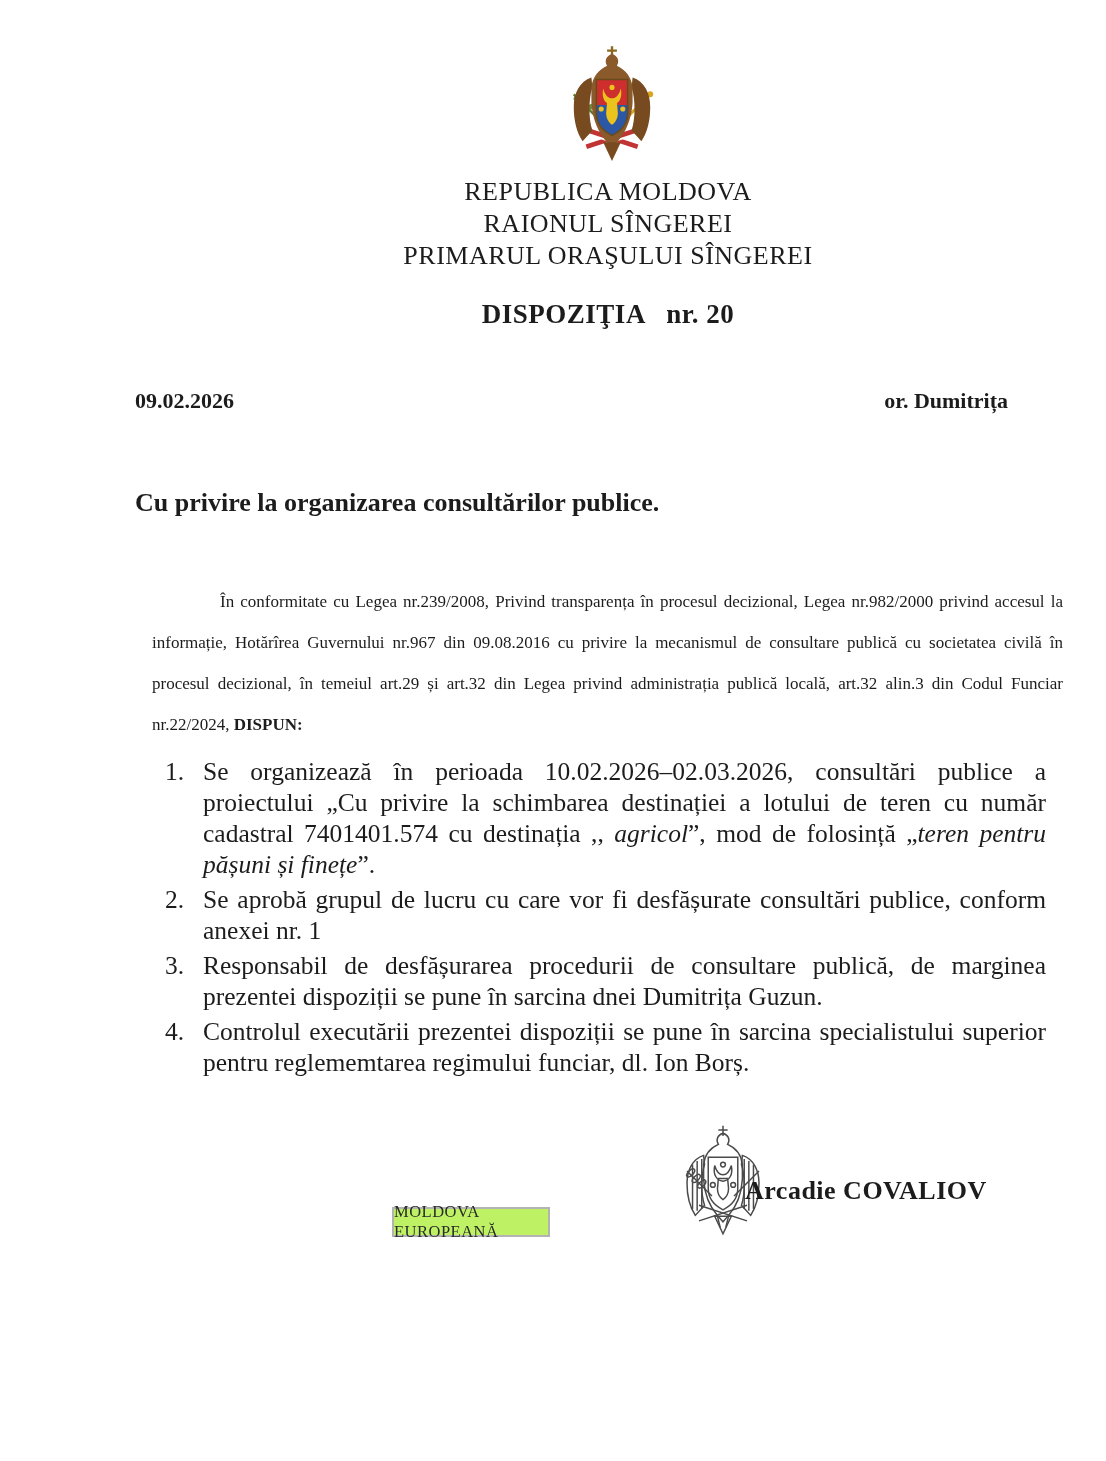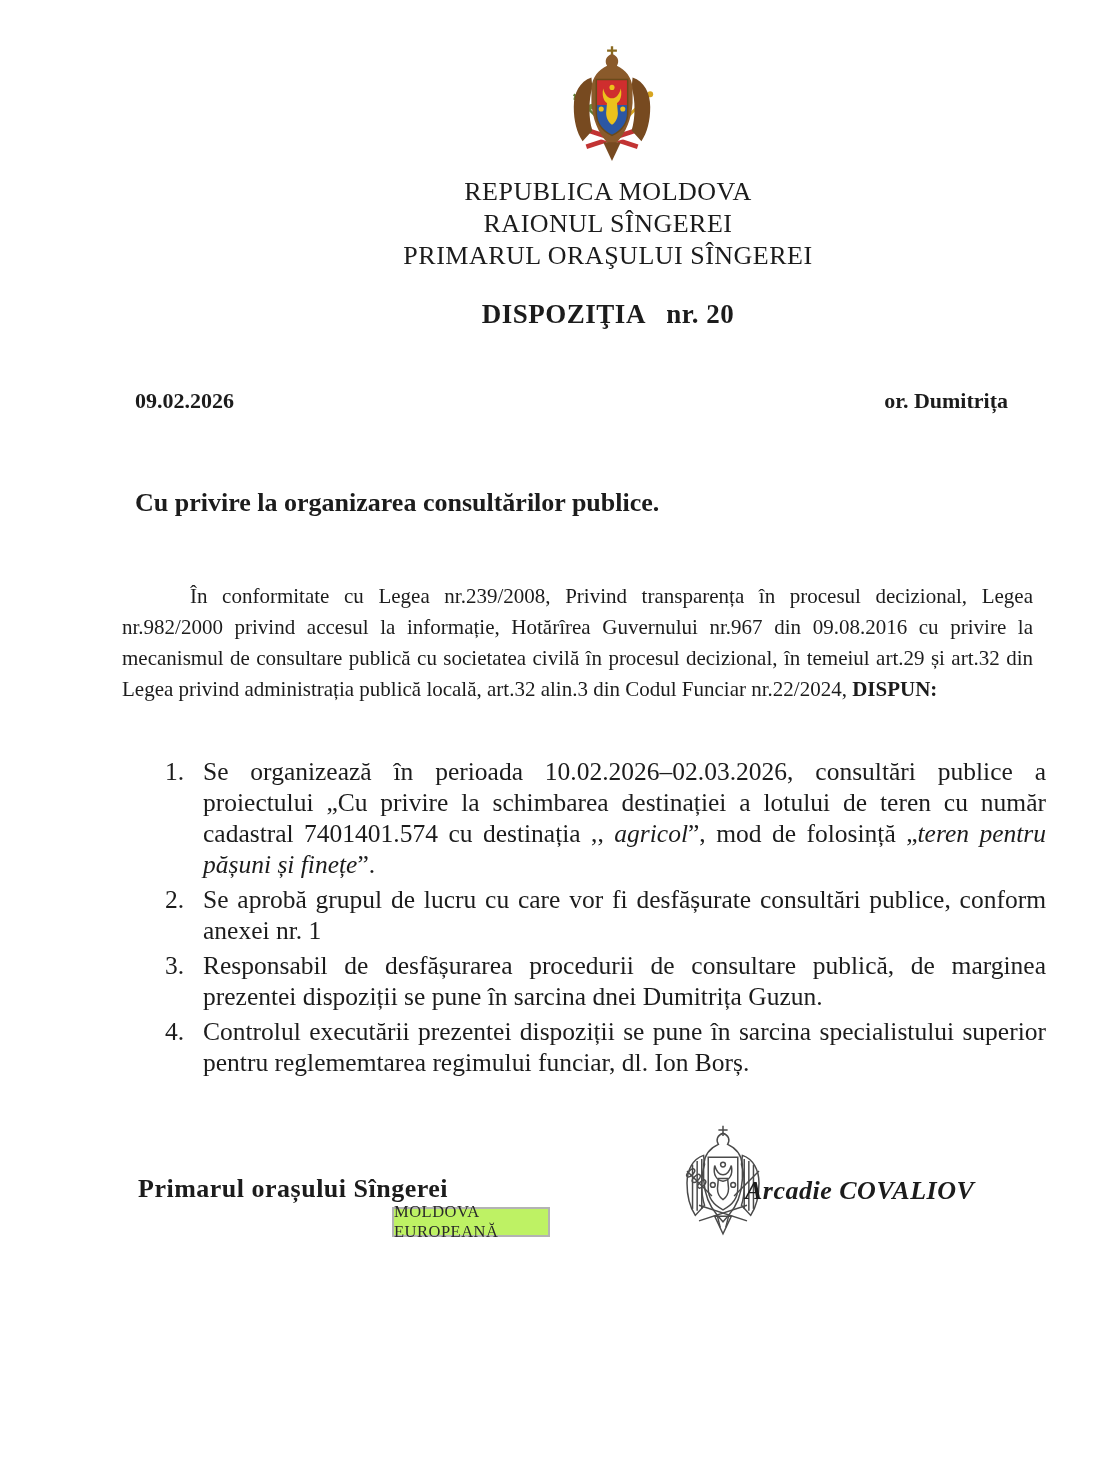--- a/index.html
+++ b/index.html
@@ -16,32 +16,32 @@
                 font-size:26px; line-height:32px; letter-spacing:0.5px; }
 
   .doc-title { left:108px; top:299px; width:1000px; text-align:center;
                font-size:27px; font-weight:bold; white-space:pre; letter-spacing:0.5px; }
 
   .date-row { left:135px; top:388px; width:873px; display:flex;
               justify-content:space-between; font-weight:bold; font-size:22px; }
 
   .subject { left:135px; top:488px; font-size:26px; font-weight:bold; }
 
-  .preamble { left:122px; top:581px; width:911px; font-size:21px;
-              line-height:31px; text-align:justify; text-indent:68px; }
+  .preamble { left:152px; top:581px; width:911px; font-size:17px;
+              line-height:41px; text-align:justify; text-indent:68px; }
   .preamble b { font-weight:bold; }
 
   .dispun-list { left:165px; top:756px; width:881px; }
   .list-item { display:flex; margin-bottom:4px; }
   .num { width:38px; flex:none; font-size:25.5px; line-height:31px; }
   .item-text { flex:1; text-align:justify; font-size:25.5px; line-height:31px; }
   .italic { font-style:italic; }
 
   .sig-role { left:138px; top:1174px; font-size:26px; font-weight:bold; letter-spacing:0.5px; }
-  .sig-name { left:745px; top:1176px; font-size:26px; font-weight:bold; letter-spacing:0.5px;font-style:italic; }
+  .sig-name { left:745px; top:1176px; font-size:26px; font-weight:bold; letter-spacing:0.5px; }
 
   .digital-sig { left:392px; top:1133px; font-size:15.5px; line-height:18.5px; color:#232323; }
   .stamp { left:392px; top:1207px; width:158px; height:30px; border:2px solid #b3b3b3;
            display:flex; align-items:center; justify-content:center;
            font-size:16.5px; letter-spacing:0.5px; color:#2a2a2a; background:#bef264; }
 </style>
 </head>
 <body>
 
 <div class="page">
@@ -114,21 +114,20 @@
       <div class="list-item">
         <span class="num">3.</span>
         <div class="item-text"><span>Responsabil de desfășurarea procedurii de consultare publică, de marginea prezentei dispoziții se pune în sarcina dnei Dumitrița Guzun.</span></div>
       </div>
       <div class="list-item">
         <span class="num">4.</span>
         <div class="item-text"><span>Controlul executării prezentei dispoziții se pune în sarcina specialistului superior pentru reglememtarea regimului funciar, dl. Ion Borș.</span></div>
       </div>
     </div>
 
-  <div class="abs sig-role">Primarul orașului Sîngerei</div>
 
 
   <div class="abs stamp">MOLDOVA EUROPEANĂ</div>
 
   <div class="abs arms-outline">
     <svg viewBox="0 0 100 130" xmlns="http://www.w3.org/2000/svg">
       <g fill="none" stroke="#4a4a4a" stroke-width="1.6">
         <line x1="62" y1="78" x2="89" y2="51"></line>
         <line x1="38" y1="78" x2="11" y2="51"></line>
         <ellipse cx="15" cy="53" rx="5.5" ry="2.6" transform="rotate(-45 15 53)"></ellipse>

